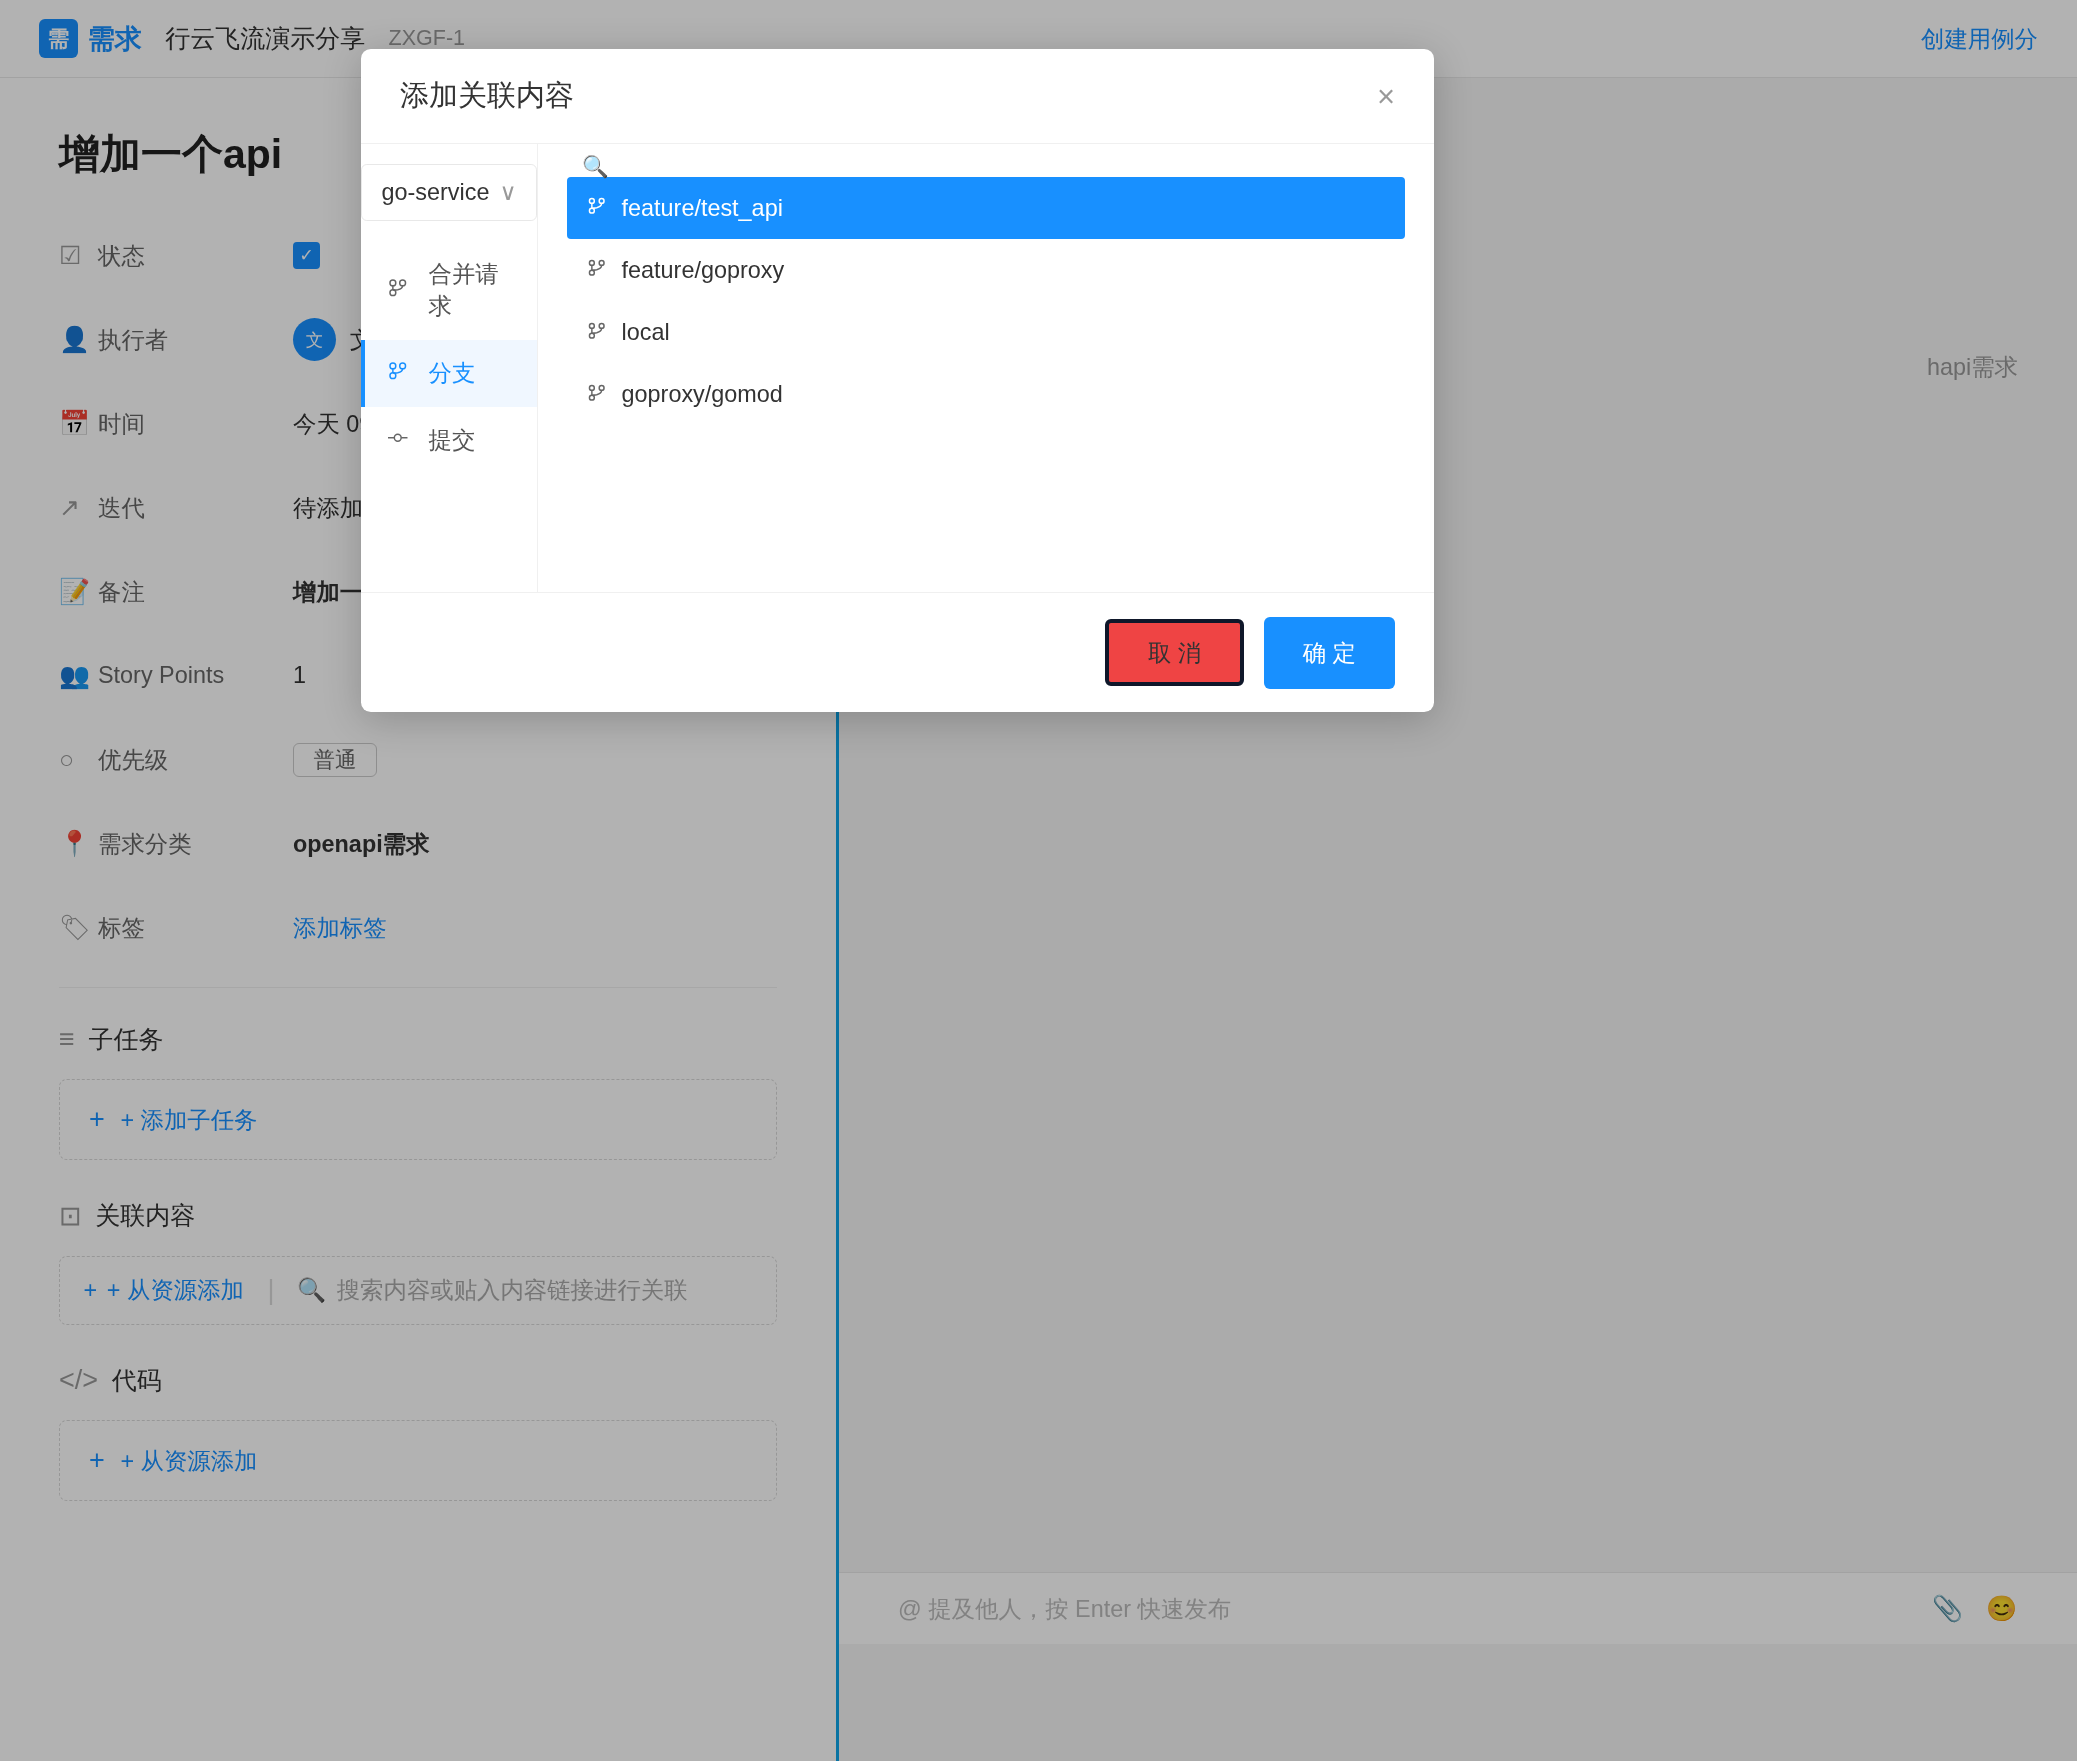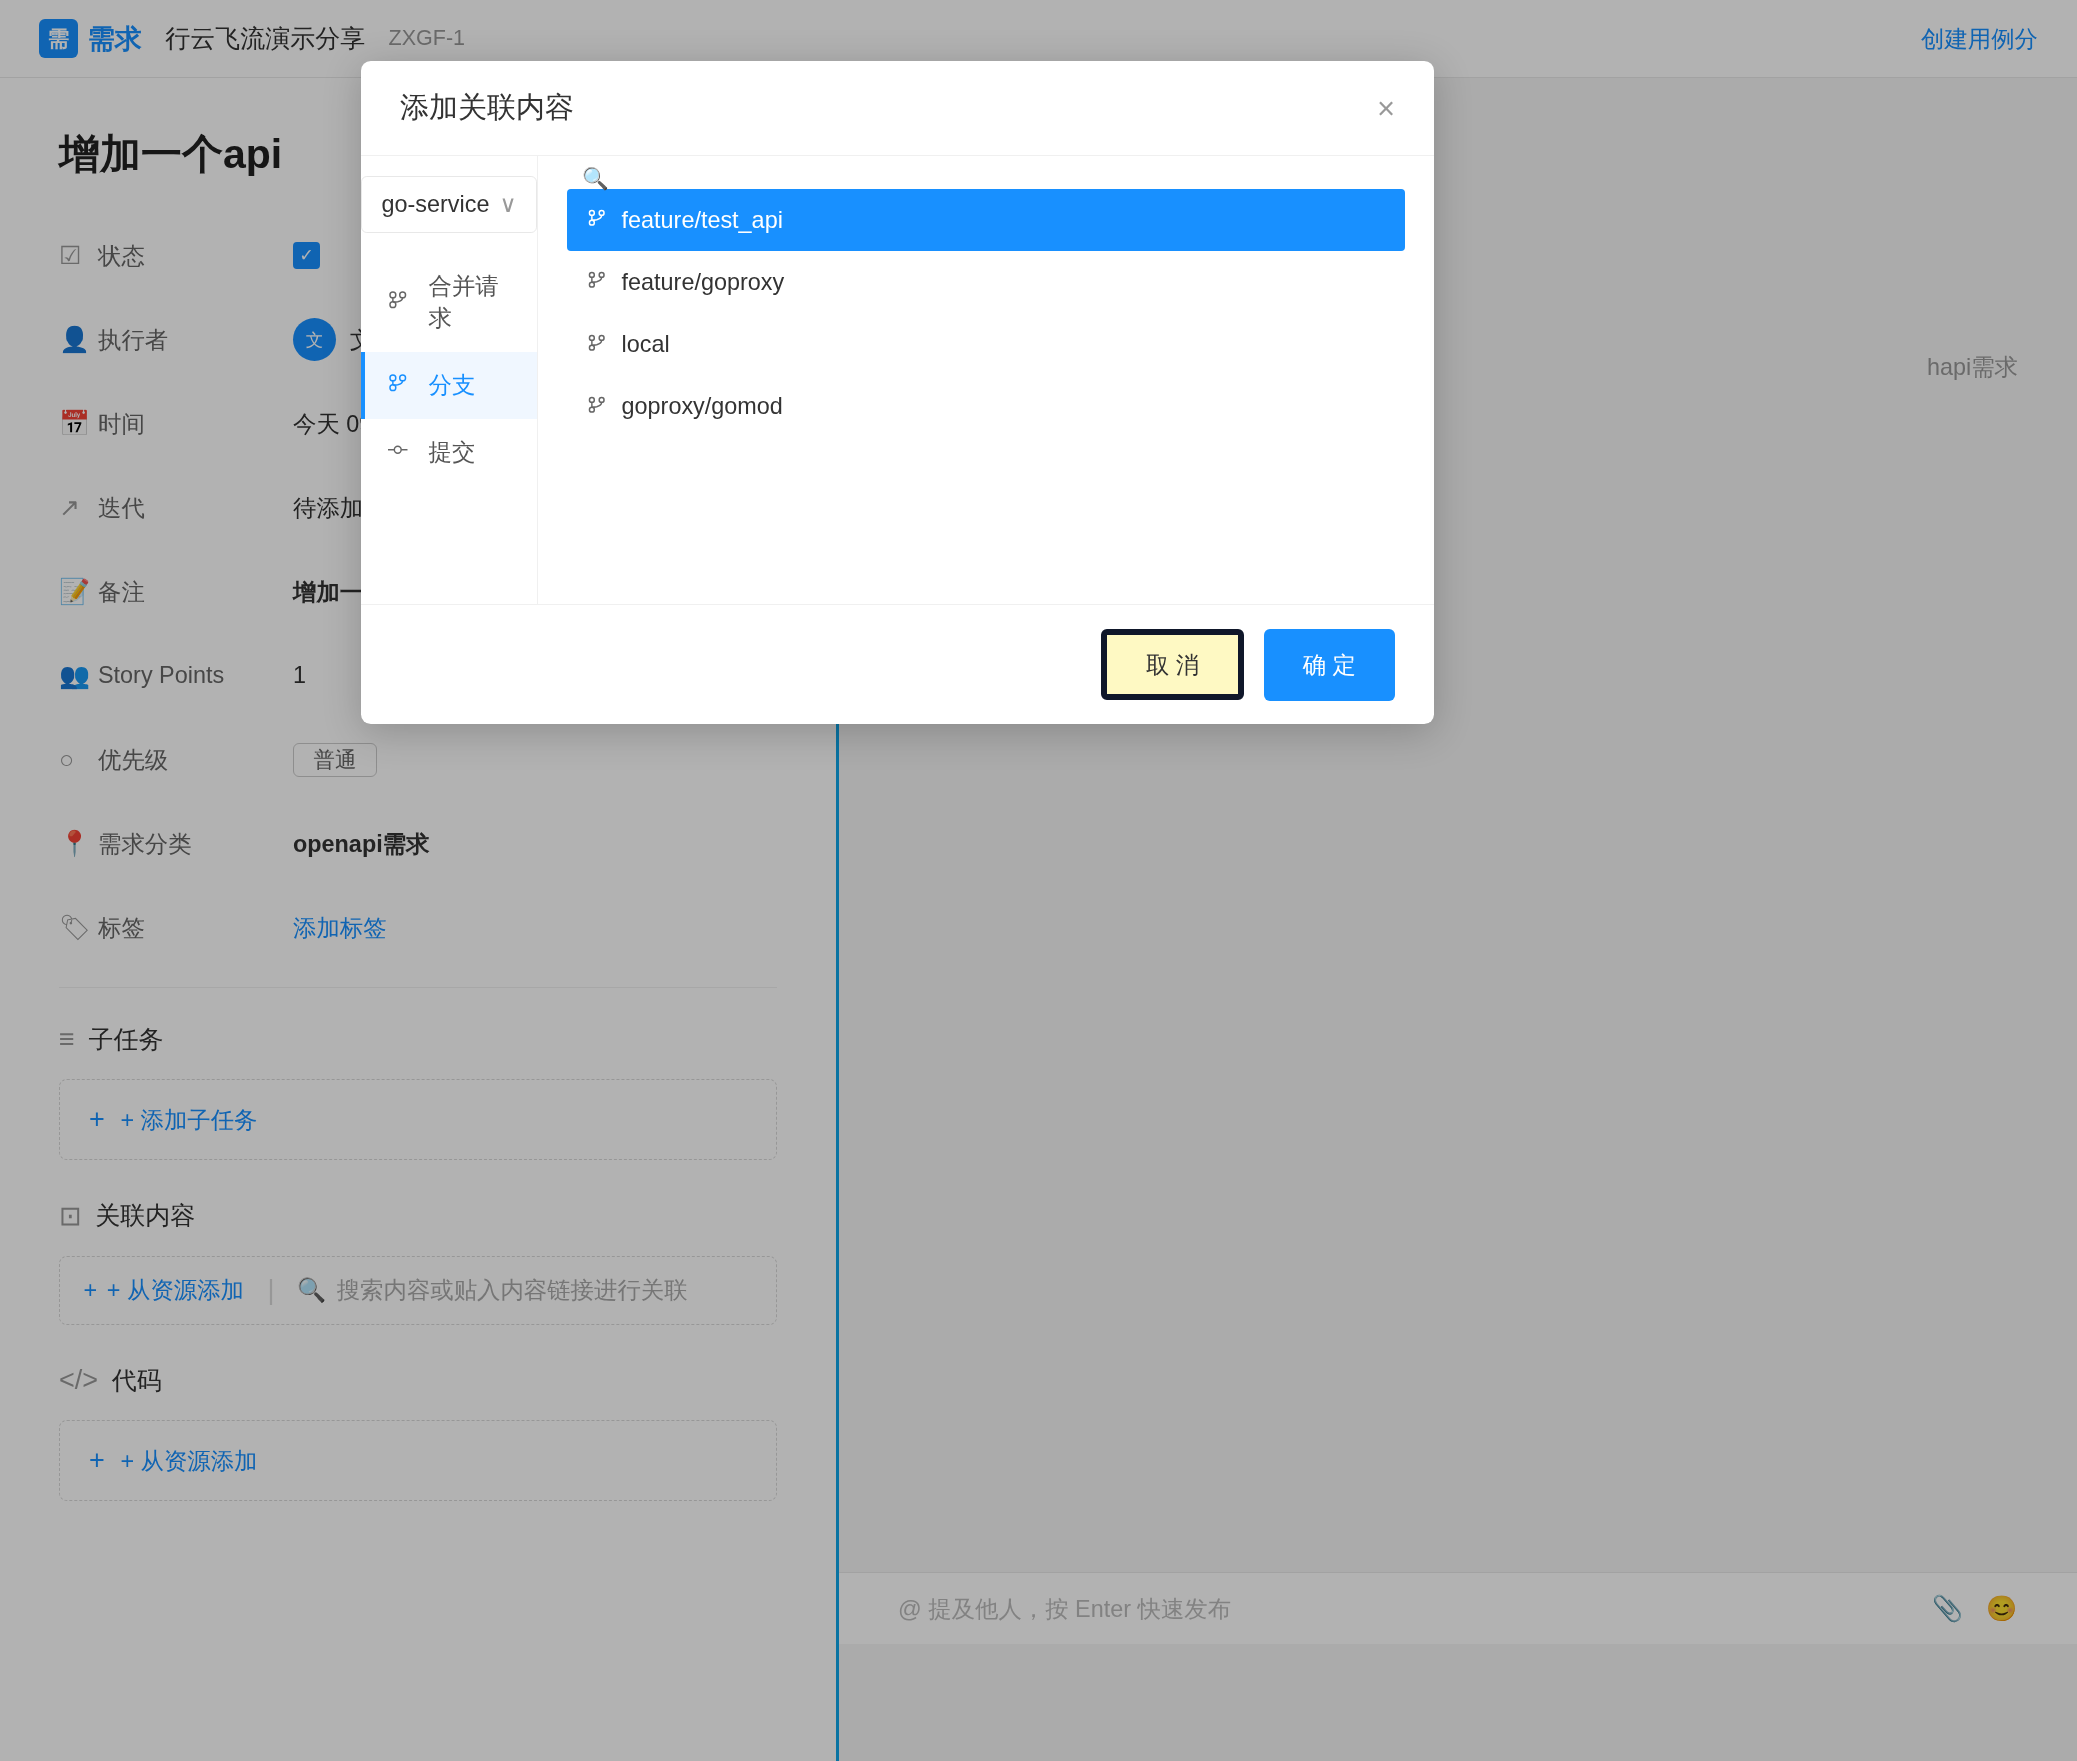--- a/index.html
+++ b/index.html
@@ -290,21 +290,21 @@
     .modal {
       background: #fff;
       border-radius: 9.8px;
       width: 1073px;
       min-height: 663px;
       box-shadow: 0 7.8px 39px rgba(0,0,0,0.2);
       overflow: hidden;
       display: flex;
       flex-direction: column;
       position: absolute;
-      top: 61px;
+      top: 49px;
       left: 361px;
     }
 
     .modal-header {
       display: flex;
       align-items: center;
       justify-content: space-between;
       padding: 27px 39px;
       border-bottom: 1px solid #f0f0f0;
     }
@@ -459,23 +459,23 @@
       display: flex;
       justify-content: flex-end;
       align-items: center;
       gap: 19.5px;
       padding: 23.4px 39px;
       border-top: 1px solid #f0f0f0;
     }
 
     .btn-cancel {
       padding: 13.7px 39px;
-      border: 6px solid #0f172a;
+      border: 4px solid #0f172a;
       border-radius: 5.9px;
-      background: #fef9c3;
+      background: #ef4444;
       font-size: 23.4px;
       color: #333;
       cursor: pointer;
       text-align: center;
     }
 
     .btn-confirm {
       padding: 20px 39px;
       border: none;
       border-radius: 5.9px;

